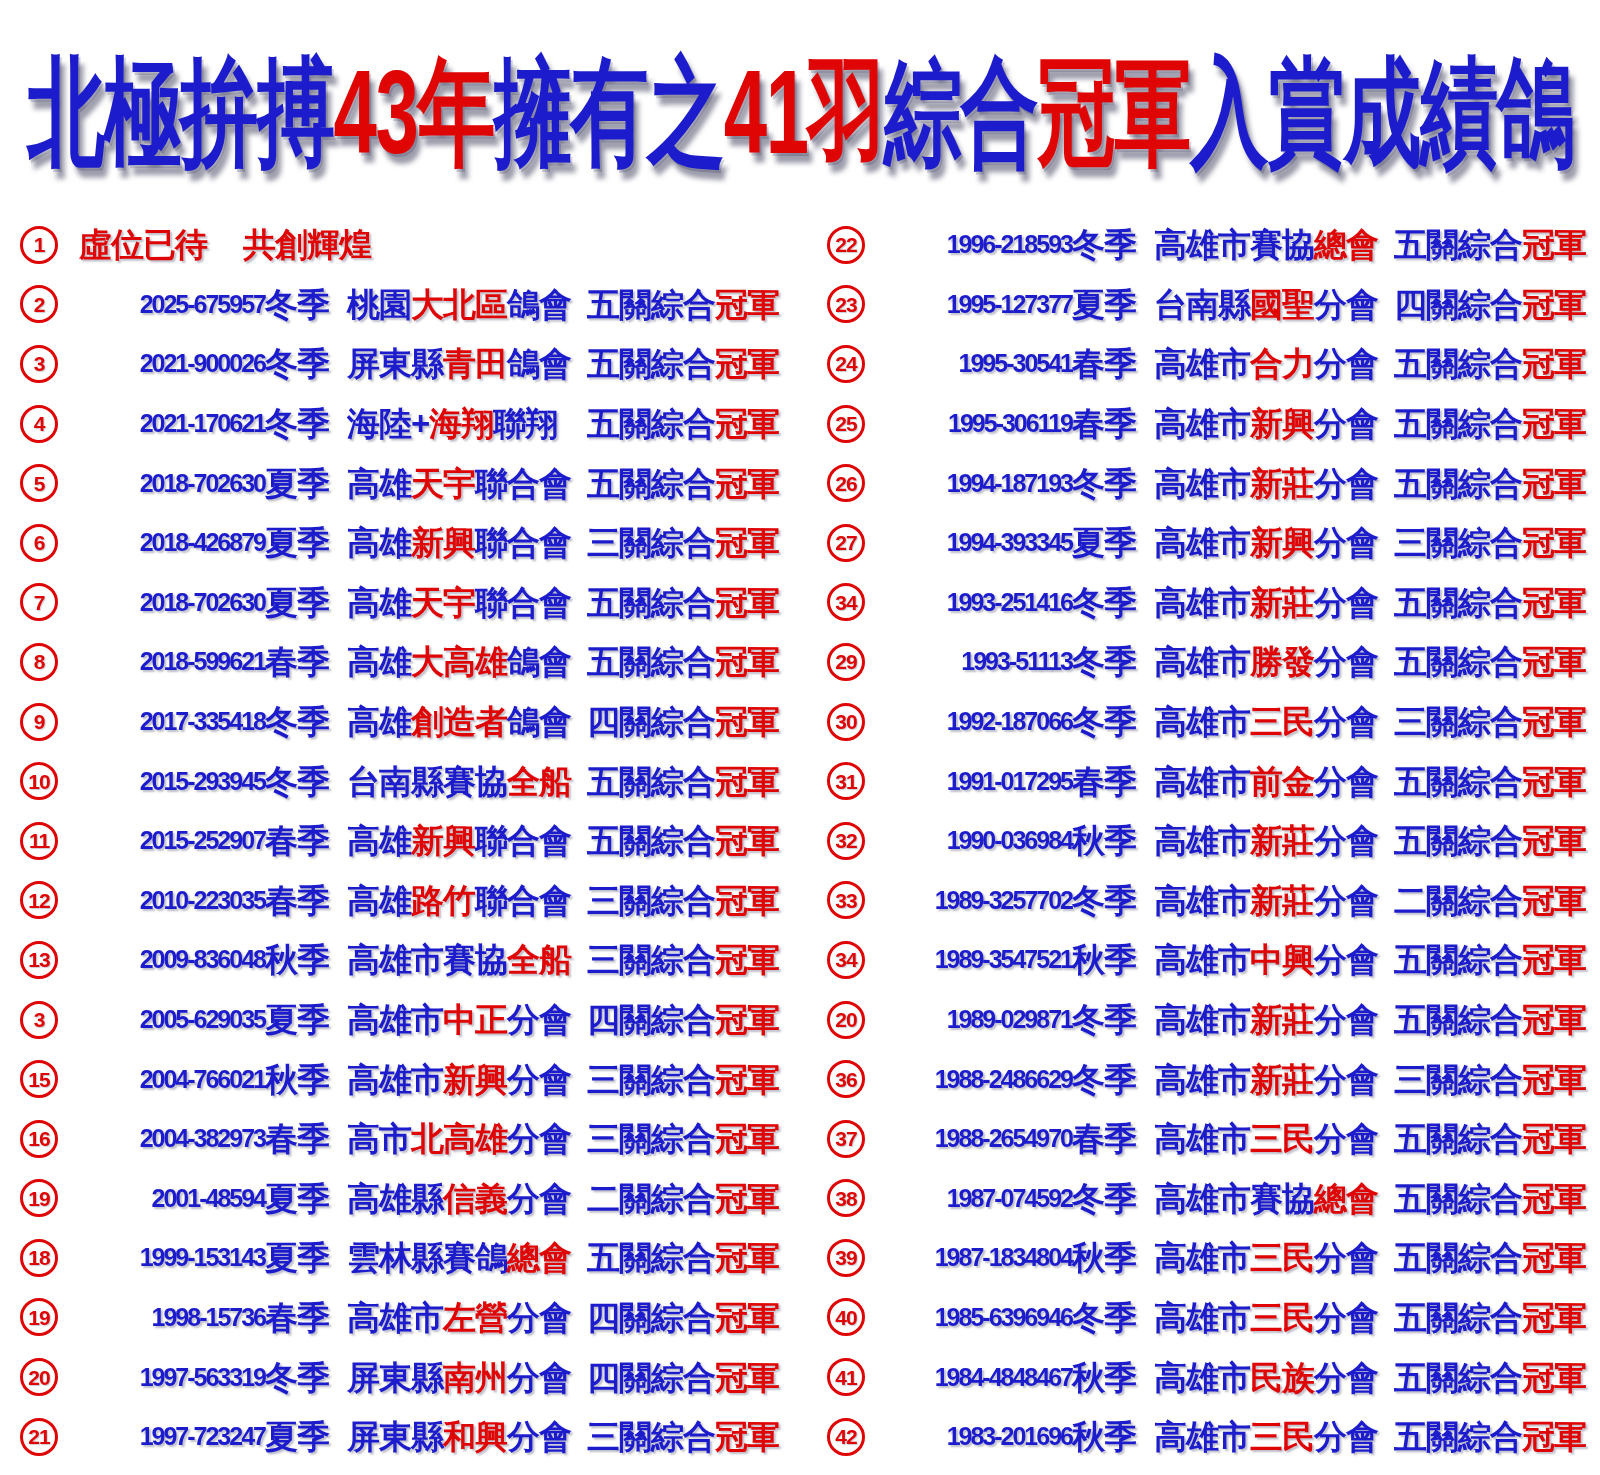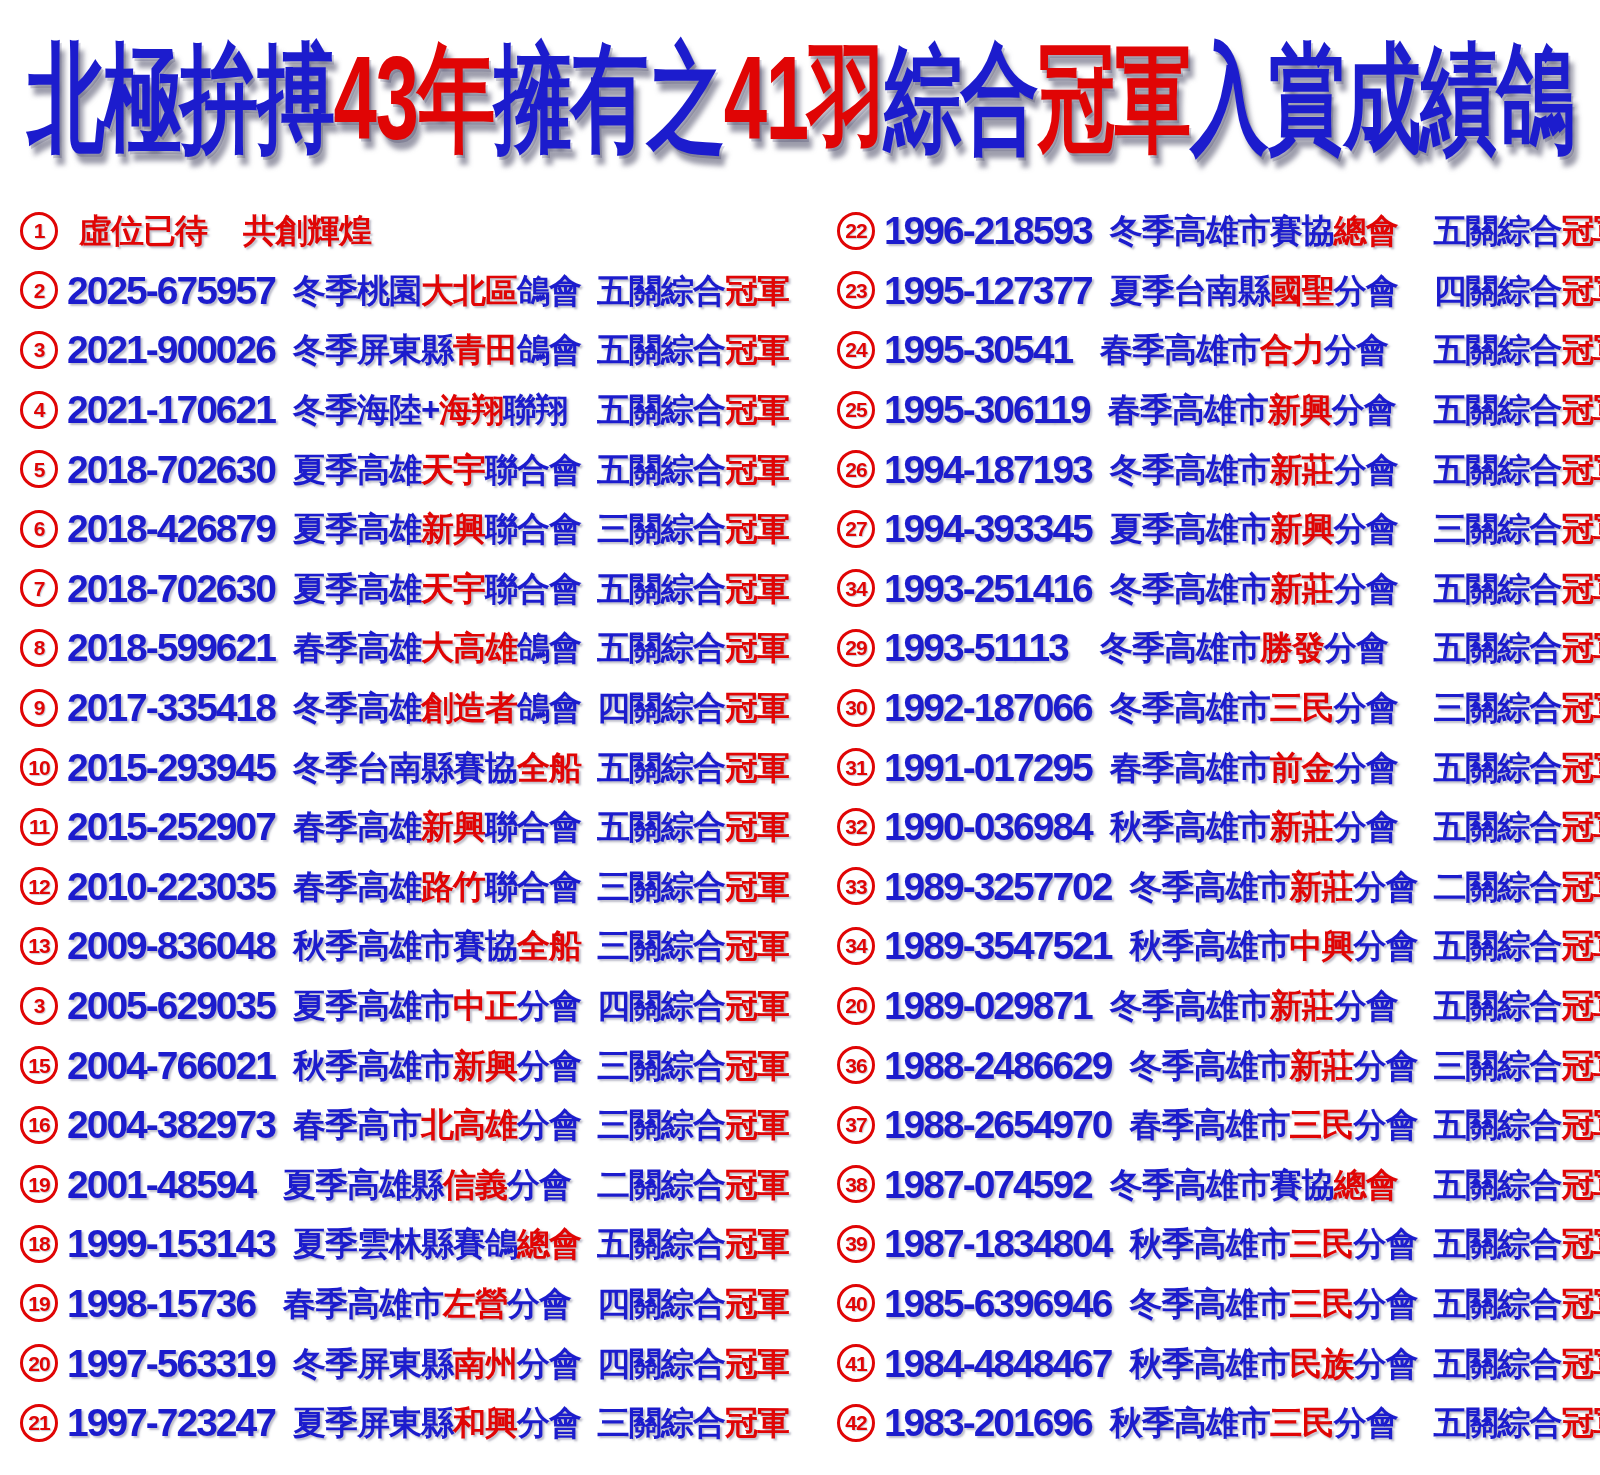--- a/index.html
+++ b/index.html
@@ -8,20 +8,21 @@
     font-family:"Liberation Sans","DejaVu Sans",sans-serif;
     font-weight:900;
     -webkit-font-smoothing:antialiased;
   }
   .blue{color:var(--blue,#1c1ccd);}
   .red{color:var(--red,#e00505);}
 
   .title-wrap{
     height:195px;display:flex;justify-content:center;align-items:center;
     overflow:visible;
+    margin-top:14px;
   }
   .title{
     font-size:118px;line-height:1;white-space:nowrap;
     display:inline-block;transform:scaleX(0.66);transform-origin:center;
     letter-spacing:-2px;
     text-shadow:3px 3px 0 rgba(10,10,60,0.18), 8px 10px 6px rgba(90,90,115,0.6);
   }
 
   .grid{
     display:grid;grid-template-columns:1fr 1fr;column-gap:48px;
@@ -34,22 +35,22 @@
     text-shadow:2px 2px 2px rgba(125,125,150,0.5);
   }
   .num{
     flex:0 0 38px;width:38px;height:38px;margin-right:9px;
     border:3px solid var(--red,#e00505);border-radius:50%;
     display:inline-flex;align-items:center;justify-content:center;
     box-sizing:border-box;color:var(--red,#e00505);
     text-shadow:1px 1px 1px rgba(125,125,150,0.4);
   }
   .numtext{font-size:21px;letter-spacing:-1px;}
-  .rid{flex:0 0 198px;font-size:39px;letter-spacing:-2px;}
-  .season{flex:0 0 82px;letter-spacing:-1px;text-align:right;}
+  .rid{flex:0 0 198px;font-size:25px;letter-spacing:-2px;text-align:right;}
+  .season{flex:0 0 82px;letter-spacing:-1px;}
   .club{flex:0 0 240px;letter-spacing:-1px;}
   .award{margin-left:auto;letter-spacing:-1px;}
   .banner .bseg{letter-spacing:-1px;}
   .banner .num + .bseg{margin-left:12px;}
   .banner :nth-child(3){margin-left:36px;}
   .banner :nth-child(4){margin-left:24px;}
 </style>
 </head>
 <body>
 

